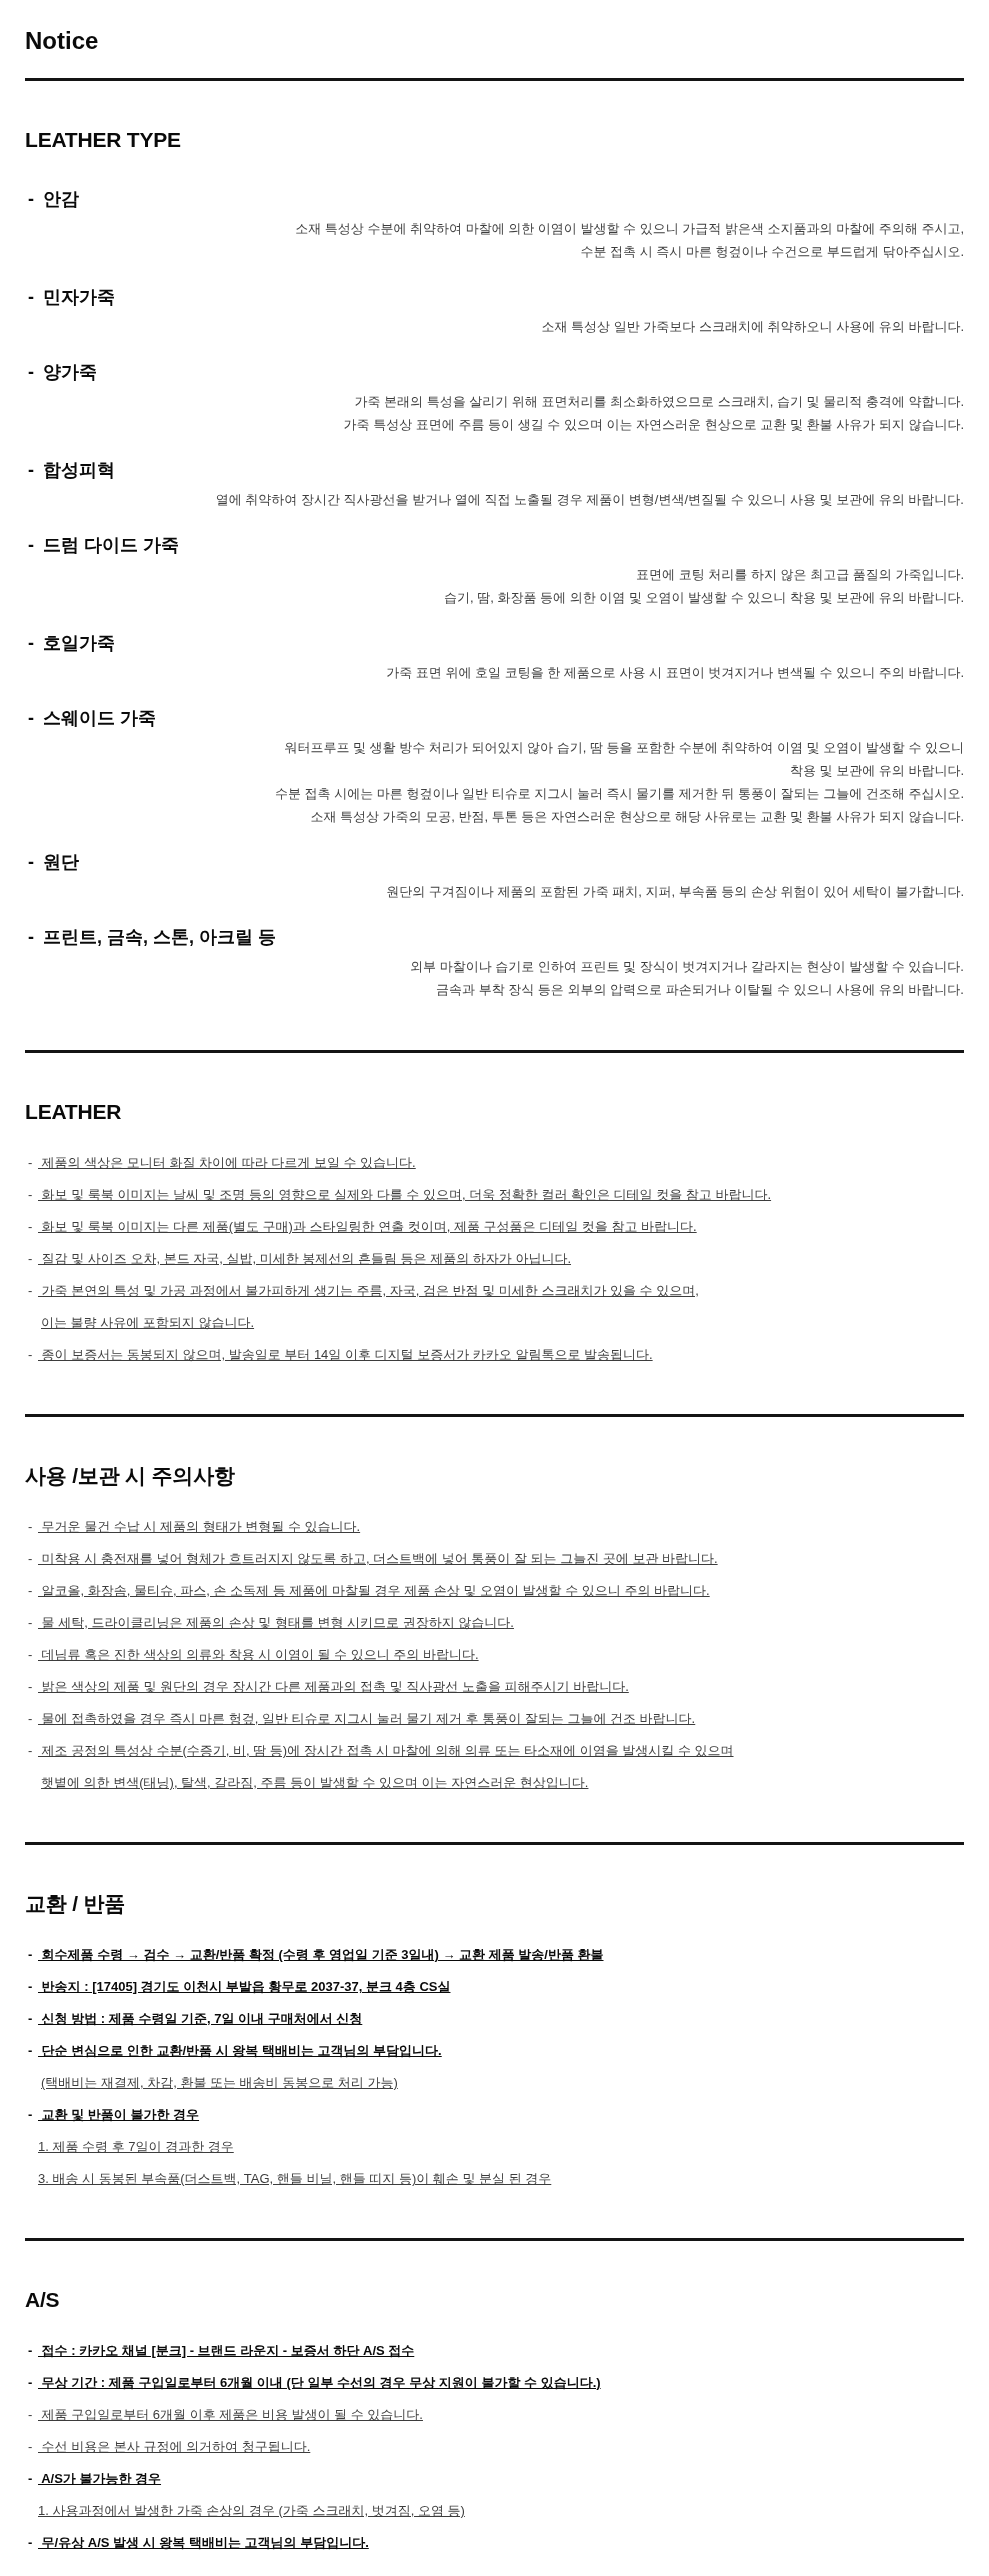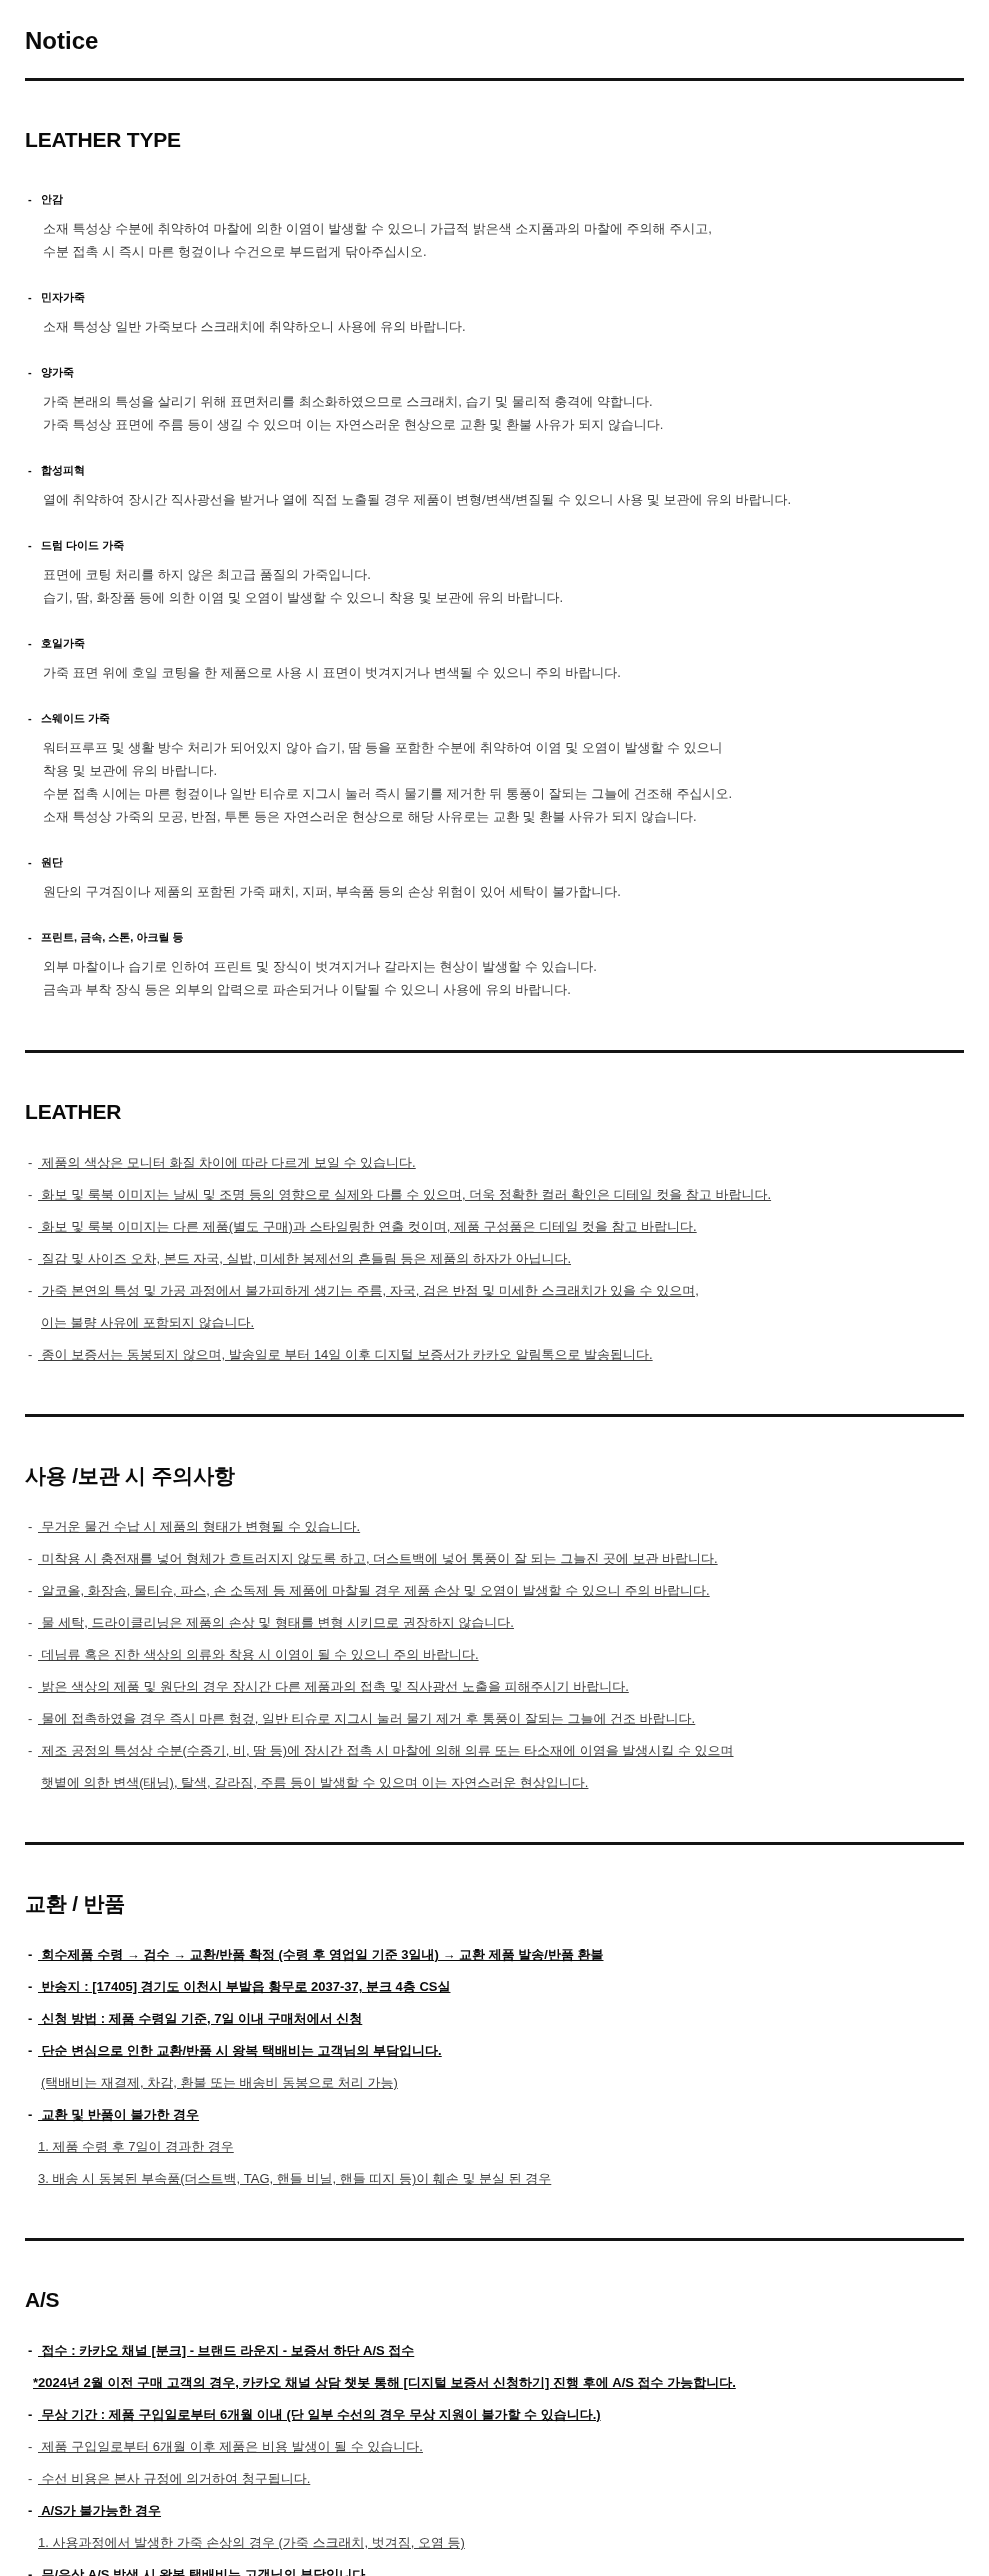--- a/index.html
+++ b/index.html
@@ -33,28 +33,28 @@
     color: var(--c-strong, #0a0a0a);
     line-height: 30px;
     letter-spacing: -0.2px;
   }
 
   
   .items { margin-top: 34px; }
   .item { margin-bottom: 24px; }
   .item-head {
     margin-left: 3px;
-    font-size: 11px;
+    font-size: 18px;
     font-weight: 700;
     color: var(--c-strong, #0a0a0a);
     line-height: 20px;
     margin-bottom: 8px;
   }
   .item-head .marker { display: inline-block; width: 10px; }
-  .item-body { margin-left: 18px; }
+  .item-body { margin-left: 18px; text-align: right; }
   .item-line { font-size: 13px; line-height: 23px; color: var(--c-body, #3d3d3d); }
 
   
   .lines { margin-top: 26px; }
   .line { font-size: 13px; line-height: 20px; margin-bottom: 12px; color: var(--c-body, #3d3d3d); text-decoration: underline; }
   .line .marker { display: inline-block; width: 10px; }
   .line.bullet      { margin-left: 3px; }
   .line.bullet-bold { margin-left: 3px; font-weight: 700; color: var(--c-strong, #0a0a0a); }
   .line.cont        { margin-left: 16px; }
   .line.num         { margin-left: 13px; }
@@ -175,21 +175,20 @@
           <div class="line bullet-bold"><span class="marker">-</span> 교환 및 반품이 불가한 경우</div>
           <div class="line num">1. 제품 수령 후 7일이 경과한 경우</div>
           <div class="line num">3. 배송 시 동봉된 부속품(더스트백, TAG, 핸들 비닐, 핸들 띠지 등)이 훼손 및 분실 된 경우</div>
         </div>
       </section>
       <section class="section">
         <hr class="rule">
         <h2 class="section-title">A/S</h2>
         <div class="lines">
           <div class="line bullet-bold"><span class="marker">-</span> 접수 : 카카오 채널 [분크] - 브랜드 라운지 - 보증서 하단 A/S 접수</div>
-          <div class="line note-bold">*2024년 2월 이전 구매 고객의 경우, 카카오 채널 상담 챗봇 통해 [디지털 보증서 신청하기] 진행 후에 A/S 접수 가능합니다.</div>
           <div class="line bullet-bold"><span class="marker">-</span> 무상 기간 : 제품 구입일로부터 6개월 이내 (단 일부 수선의 경우 무상 지원이 불가할 수 있습니다.)</div>
           <div class="line bullet"><span class="marker">-</span> 제품 구입일로부터 6개월 이후 제품은 비용 발생이 될 수 있습니다.</div>
           <div class="line bullet"><span class="marker">-</span> 수선 비용은 본사 규정에 의거하여 청구됩니다.</div>
           <div class="line bullet-bold"><span class="marker">-</span> A/S가 불가능한 경우</div>
           <div class="line num">1. 사용과정에서 발생한 가죽 손상의 경우 (가죽 스크래치, 벗겨짐, 오염 등)</div>
           <div class="line bullet-bold"><span class="marker">-</span> 무/유상 A/S 발생 시 왕복 택배비는 고객님의 부담입니다.</div>
         </div>
       </section>
     </div>
 </div>

